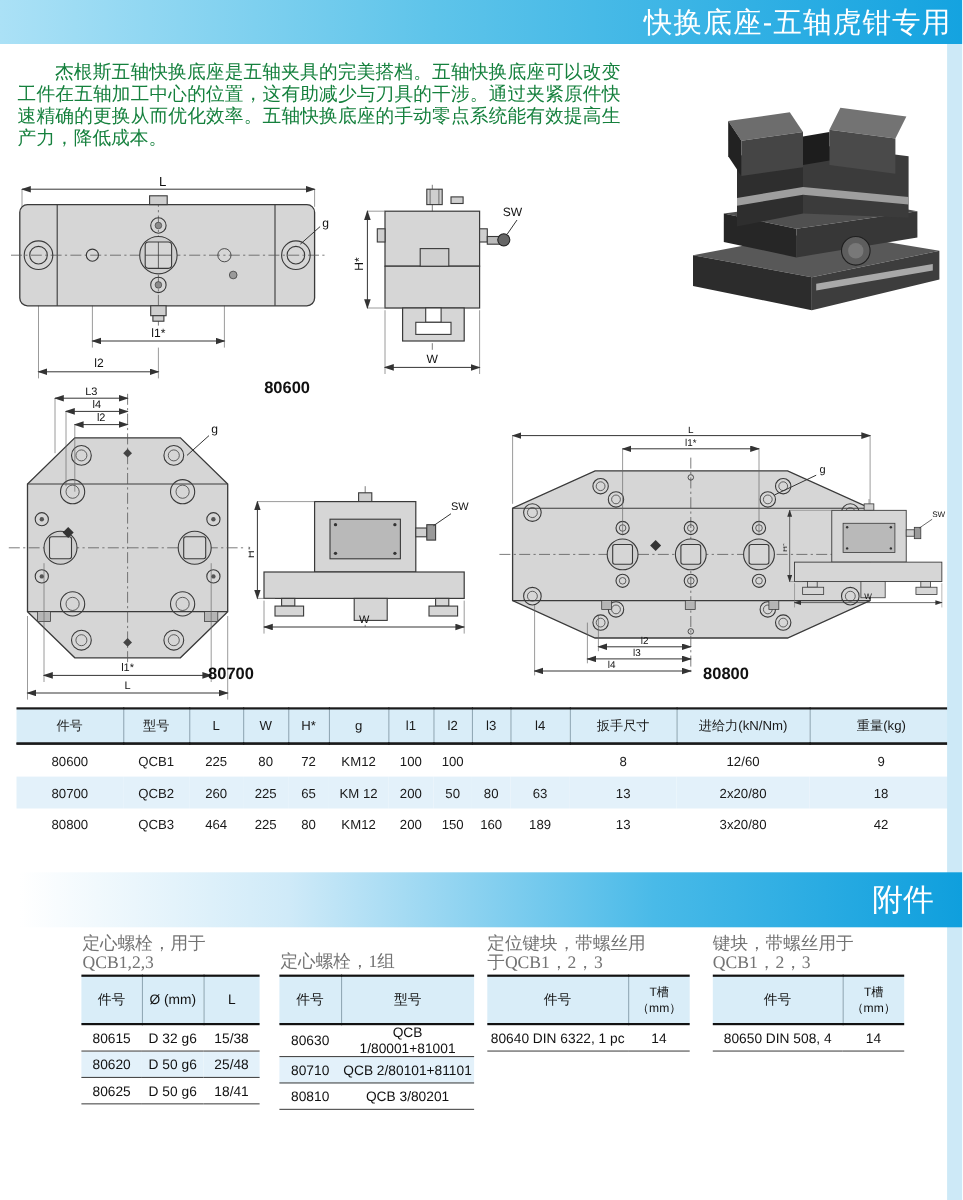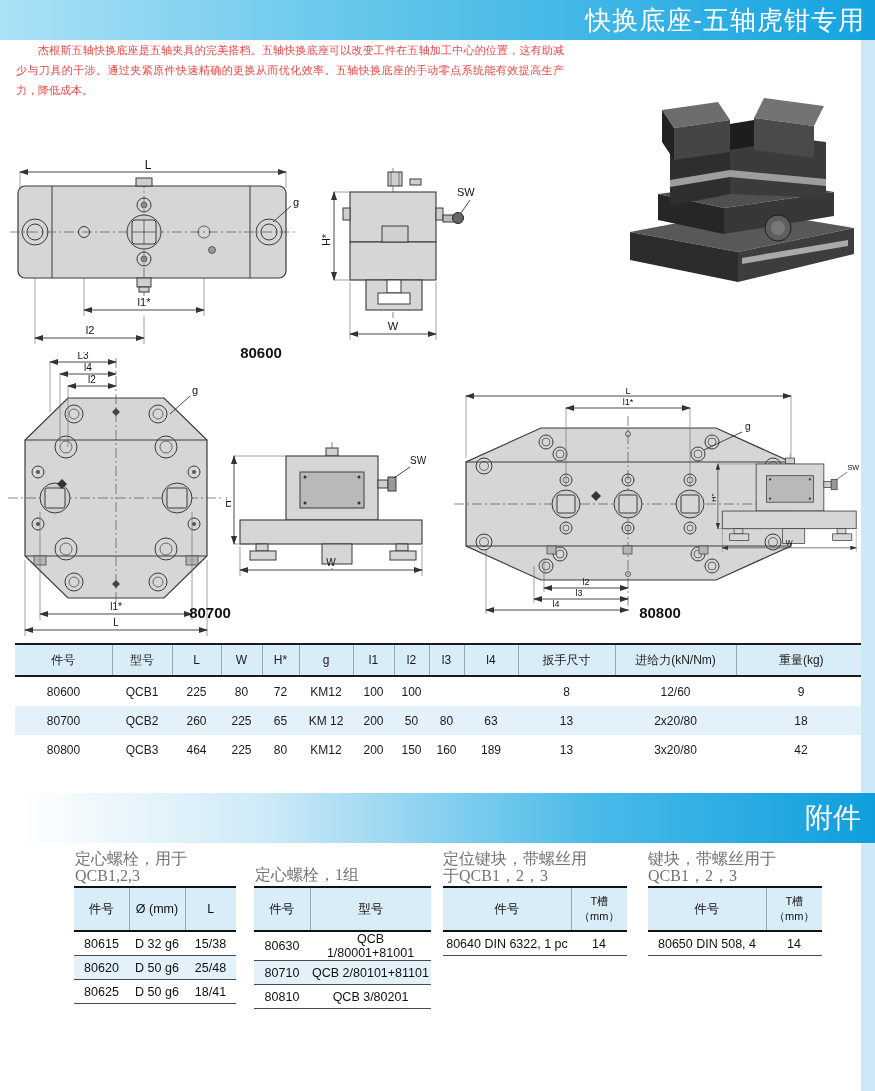--- a/index.html
+++ b/index.html
@@ -5,38 +5,38 @@
   html,body{margin:0;padding:0;background:#fff;}
   .page{position:relative;width:875px;height:1091px;background:#fff;overflow:hidden;
         font-family:"Liberation Sans",sans-serif;color:#111;}
   
   .header-bar{position:absolute;left:0;top:0;width:875px;height:40px;box-sizing:border-box;
         background:linear-gradient(90deg,#abe1f6 0%,#5ec4ea 45%,#14a3e0 100%);
         display:flex;align-items:center;justify-content:flex-end;padding-right:10px;z-index:3;}
   .header-title{color:#fff;font-size:26px;letter-spacing:1px;white-space:nowrap;}
   .side-strip{position:absolute;top:40px;right:0;width:14px;height:1051px;background:#cde9f7;z-index:1;}
   
-  .intro{position:absolute;left:16px;top:40px;width:548px;font-size:11px;line-height:20px;
-        color:#ef4444;text-indent:2em;text-align:justify;}
+  .intro{position:absolute;left:16px;top:56px;width:548px;font-size:17px;line-height:20px;
+        color:#15803d;text-indent:2em;text-align:justify;}
   
   .drw{position:absolute;}
   .model-label{position:absolute;font-weight:bold;font-size:15px;color:#111;text-align:center;}
   svg text{font-family:"Liberation Sans",sans-serif;fill:#111;}
   
   .main-table{position:absolute;left:15px;top:643px;width:851px;border-collapse:collapse;
         font-size:12px;color:#1a1a1a;border-top:2px solid #1a1a1a;table-layout:fixed;}
   .main-table thead tr{background:#d9edf8;border-bottom:2px solid #1a1a1a;}
   .main-table th{font-weight:normal;height:30px;border-left:1px solid #92a9b6;text-align:center;padding:0;}
   .main-table th:first-child{border-left:none;}
   .main-table td{height:29px;text-align:center;padding:0;}
   .main-table tbody tr:nth-child(even){background:#e3f1fa;}
   
   .acc-bar{position:absolute;left:0;top:793px;width:875px;height:50px;box-sizing:border-box;
         background:linear-gradient(90deg,#ffffff 2%,#cfeaf8 30%,#49bae8 68%,#0f9fdd 100%);
-        display:flex;align-items:center;justify-content:flex-end;padding-right:14px;z-index:3;}
+        display:flex;align-items:center;justify-content:flex-end;padding-right:26px;z-index:3;}
   .acc-bar-title{color:#fff;font-size:28px;}
   
   .acc-title{position:absolute;font-family:"Liberation Serif",serif;font-size:16px;line-height:17px;color:#737373;white-space:nowrap;}
   .acc-table{position:absolute;border-collapse:collapse;font-size:12.5px;color:#111;text-align:center;
         border-top:2px solid #111;table-layout:fixed;}
   .acc-table thead tr{background:#d9edf8;border-bottom:2px solid #111;}
   .acc-table th{font-weight:normal;height:42px;border-left:1px solid #92a9b6;padding:0;}
   .acc-table th:first-child{border-left:none;}
   .acc-table td{height:23px;border-bottom:1px solid #4a4a4a;padding:0 2px;}
   .acc-table tbody tr:nth-child(even){background:#e3f1fa;}

